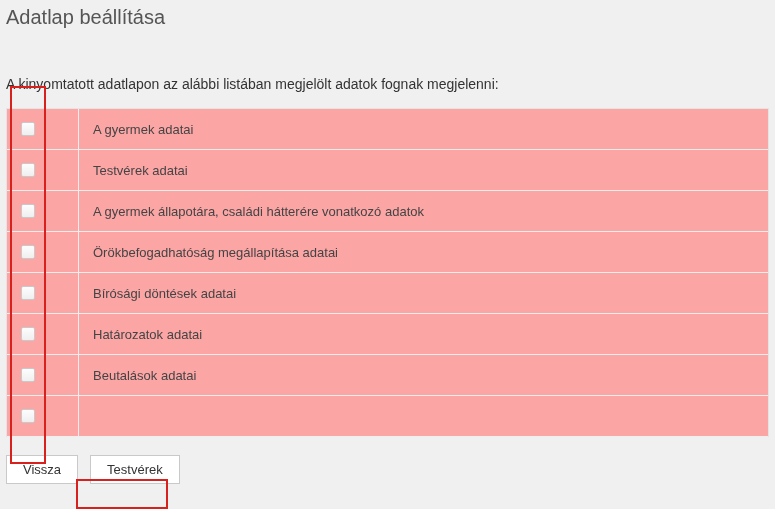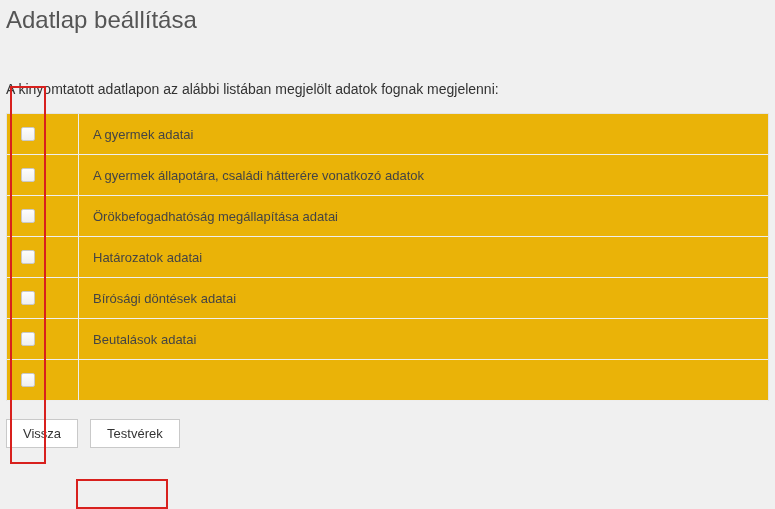--- a/index.html
+++ b/index.html
@@ -8,34 +8,34 @@
       background: #f0f0f0;
       width: 775px;
       height: 509px;
       overflow: hidden;
       color: #333;
     }
     .page {
       padding: 4px 6px 8px 6px;
     }
     h1 {
-      font-size: 24px;
+      font-size: 20px;
       font-weight: 300;
       color: #555;
       margin-bottom: 18px;
       margin-top: 2px;
     }
     .subtext {
       font-size: 14px;
       color: #333;
       margin-bottom: 16px;
       margin-top: 47px;
     }
     .panel {
-      background: #eab308;
+      background: #fca5a5;
       border: 1px solid #e4e4e4;
       border-bottom: none;
       margin-bottom: 18px;
     }
     .row {
       display: flex;
       align-items: center;
       border-bottom: 1px solid #eee;
       min-height: 41px;
     }
@@ -107,39 +107,45 @@
     <div class="row">
       <div class="cb-cell">
         <div class="cb"></div>
       </div>
       <div class="label-cell">A gyermek adatai</div>
     </div>
     <div class="row">
       <div class="cb-cell">
         <div class="cb"></div>
       </div>
+      <div class="label-cell">Testvérek adatai</div>
+    </div>
+    <div class="row">
+      <div class="cb-cell">
+        <div class="cb"></div>
+      </div>
       <div class="label-cell">A gyermek állapotára, családi hátterére vonatkozó adatok</div>
     </div>
     <div class="row">
       <div class="cb-cell">
         <div class="cb"></div>
       </div>
       <div class="label-cell">Örökbefogadhatóság megállapítása adatai</div>
     </div>
     <div class="row">
       <div class="cb-cell">
         <div class="cb"></div>
       </div>
-      <div class="label-cell">Határozatok adatai</div>
+      <div class="label-cell">Bírósági döntések adatai</div>
     </div>
     <div class="row">
       <div class="cb-cell">
         <div class="cb"></div>
       </div>
-      <div class="label-cell">Bírósági döntések adatai</div>
+      <div class="label-cell">Határozatok adatai</div>
     </div>
     <div class="row">
       <div class="cb-cell">
         <div class="cb"></div>
       </div>
       <div class="label-cell">Beutalások adatai</div>
     </div>
     <div class="row">
       <div class="cb-cell">
         <div class="cb"></div>

